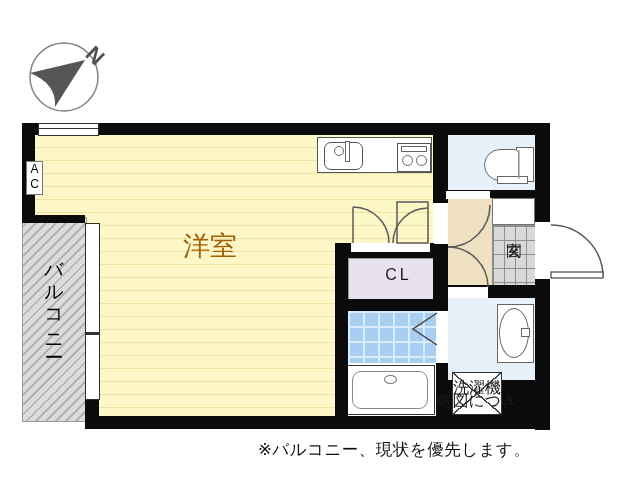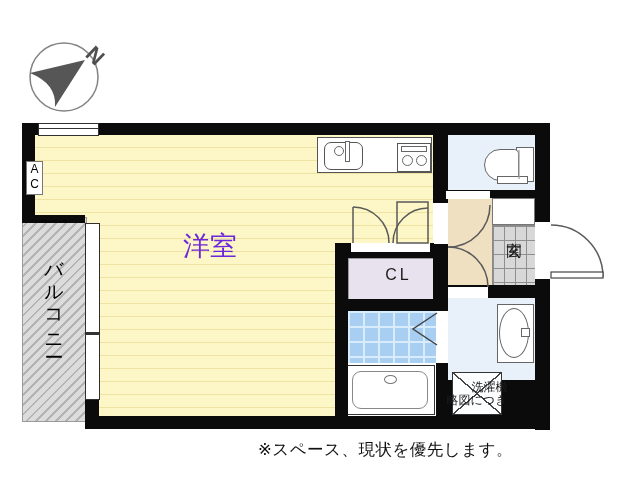--- a/index.html
+++ b/index.html
@@ -21,30 +21,30 @@
   .whitefloor{background:#fff;}
   
   .wall{background:#0b0b0b;}
   .open{background:#ffffff;}
   .win{background:#fff;border:1px solid #2f2f2f;}
   
   .fix{background:#fff;border:1.5px solid #555;}
   .fix-thin{background:#fff;border:1px solid #666;}
   
   .v-text{writing-mode:vertical-rl;}
-  .room-label{width:190px;text-align:center;font-size:27px;line-height:37px;color:#6d28d9;font-family:Liberation Serif, serif;}
+  .room-label{width:190px;text-align:center;font-size:27px;line-height:37px;color:#a16207;font-family:Liberation Serif, serif;}
   .balcony-label{font-size:19px;letter-spacing:3px;color:#000;}
   .cl-label{width:100%;text-align:center;font-size:16px;letter-spacing:3px;color:#1a1a1a;}
   .genkan-label{font-size:15px;letter-spacing:2px;color:#1a1a1a;}
   .ac-box{background:#fff;border:1px solid #777;font-size:12px;line-height:15px;text-align:center;color:#000;}
   .laundry-box{background:#fdfeff;border:1.5px solid #333;
     background-image:linear-gradient(to top right,transparent calc(50% - 0.7px),#444 calc(50% - 0.7px),#444 calc(50% + 0.7px),transparent calc(50% + 0.7px)),
                      linear-gradient(to bottom right,transparent calc(50% - 0.7px),#444 calc(50% - 0.7px),#444 calc(50% + 0.7px),transparent calc(50% + 0.7px));
     display:flex;align-items:center;justify-content:center;}
-  .laundry-text{font-size:12px;line-height:13px;text-align:right;color:#1a1a1a;white-space:nowrap;}
+  .laundry-text{font-size:16px;line-height:13px;text-align:center;color:#1a1a1a;white-space:nowrap;}
   .note{font-size:16.5px;letter-spacing:0.5px;color:#101010;}
   svg{display:block;}
 </style>
 </head>
 <body>
 
 <div id="stage">
 
   <div class="abs room-floor" style="left:35px;top:135px;width:398px;height:281px;"></div>
   <div class="abs balcony" style="left:22px;top:217px;width:63px;height:203px;"></div>
@@ -141,15 +141,15 @@
       <div>略図につき</div>
     </div>
   </div>
 
   <svg class="abs" style="left:20px;top:30px;" width="100" height="90" viewBox="0 0 100 90">
     <circle cx="44" cy="47" r="34" fill="#fff" stroke="#838383" stroke-width="1.5"></circle>
     <path d="M65,30 L10,43 Q37,54 35,77 Z" fill="#565656"></path>
     <text x="68" y="32" font-size="22" font-weight="bold" fill="#4f4f4f" transform="rotate(44 74 24)">N</text>
   </svg>
 
-  <div class="abs note" style="left:258px;top:439px;">※スペース、現状を優先します。</div>
+  <div class="abs note" style="left:258px;top:439px;">※バルコニー、現状を優先します。</div>
 
 </div>
 
 </body></html>

